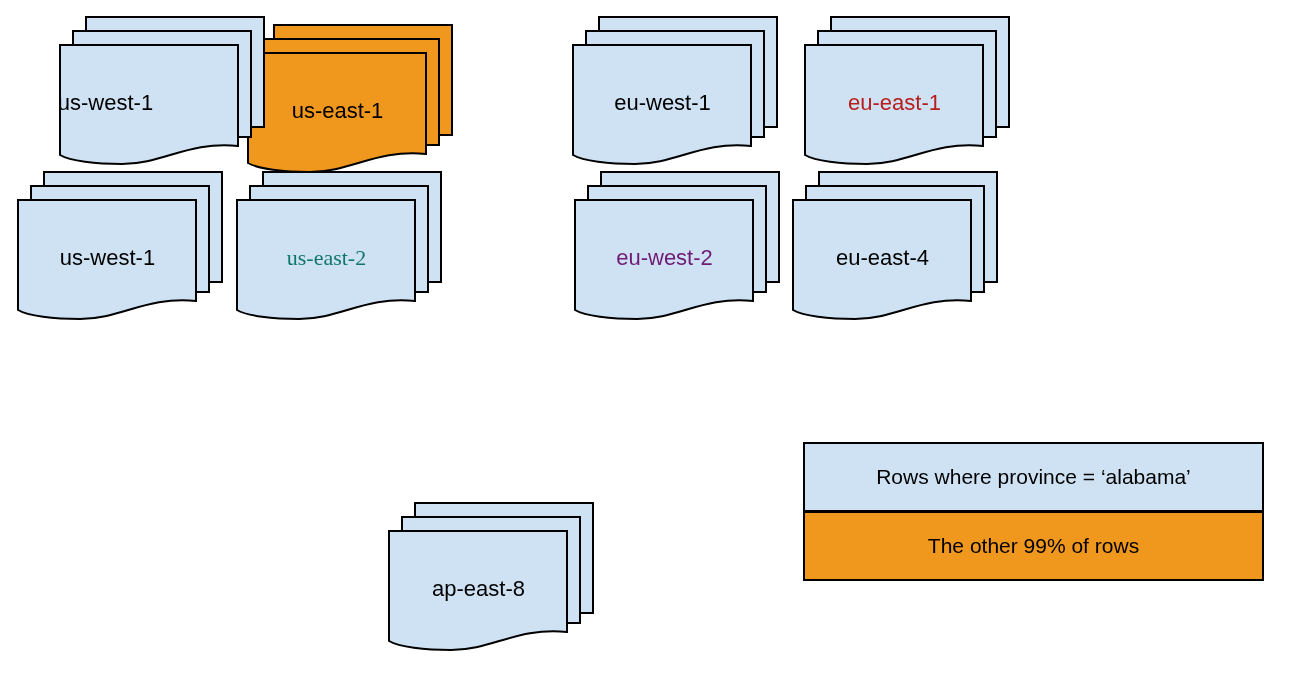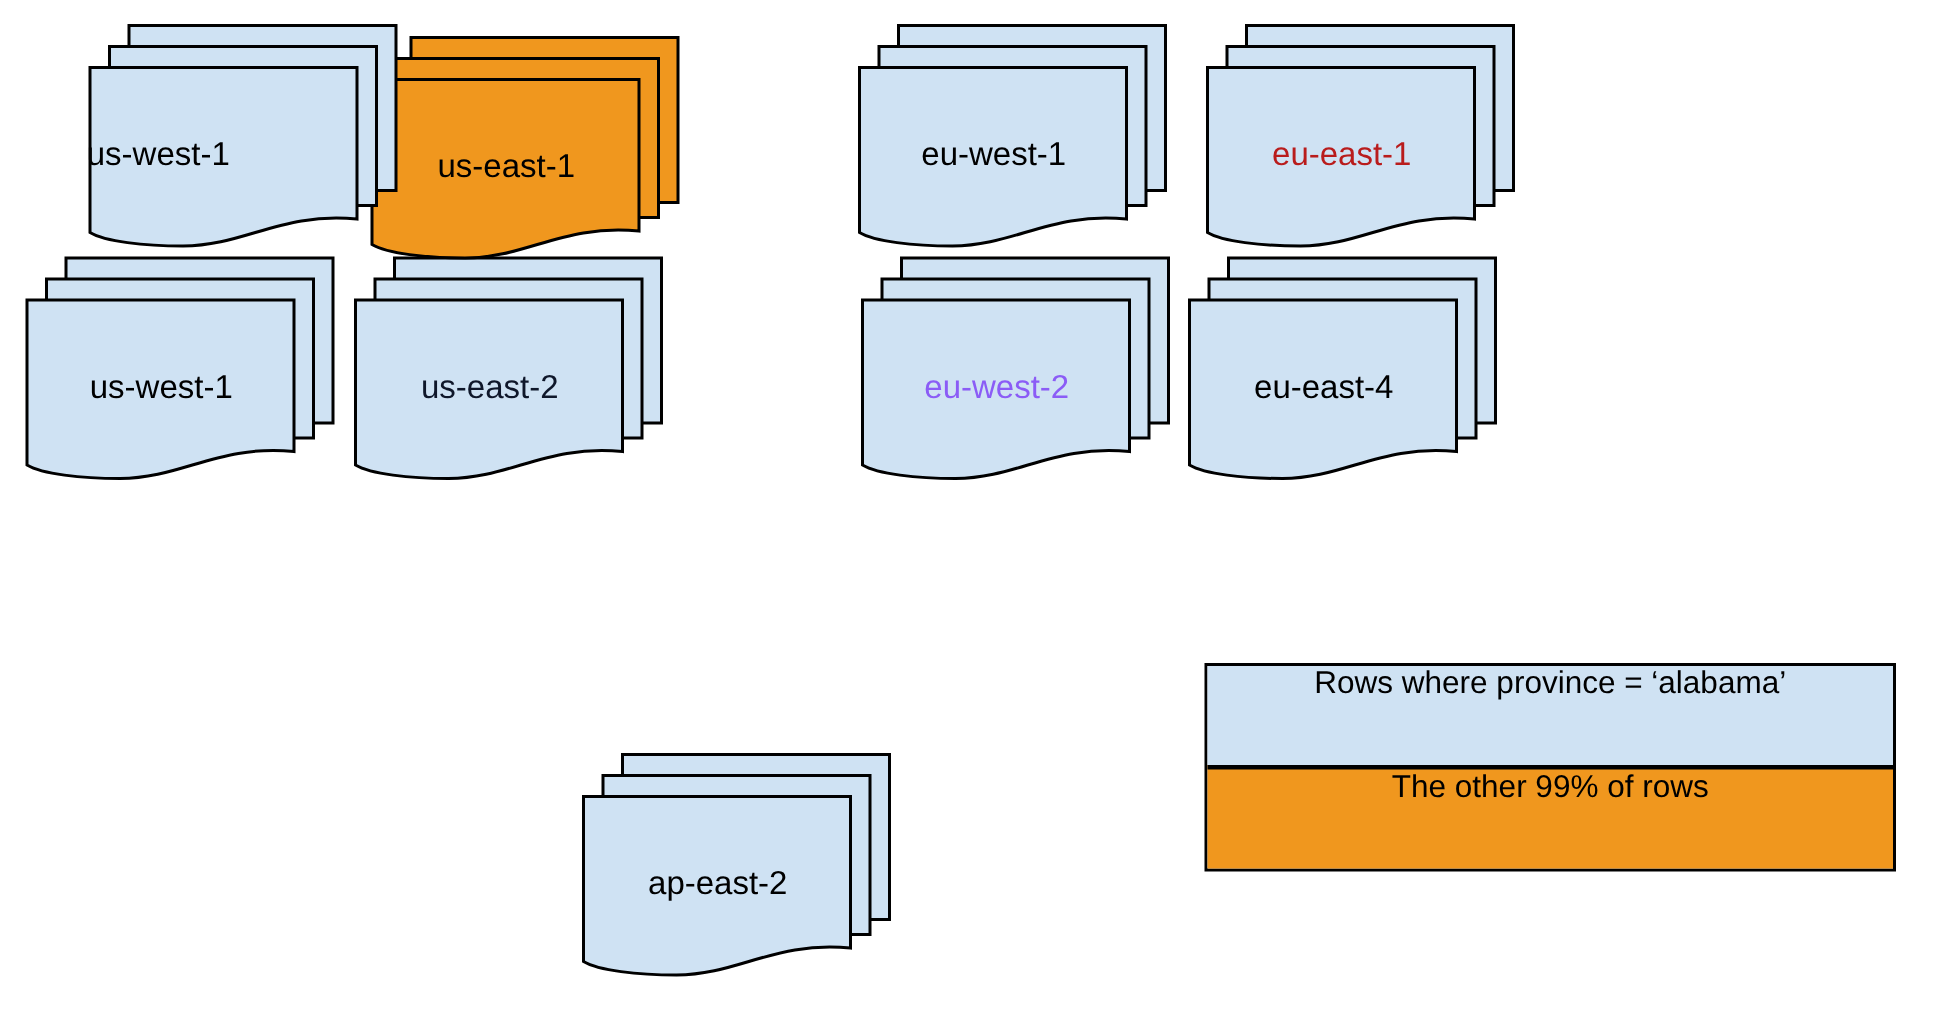--- a/index.html
+++ b/index.html
@@ -40,20 +40,21 @@
     position: absolute;
     left: 803px;
     top: 442px;
     width: 461px;
     border: 2px solid #000000;
     box-sizing: border-box;
   }
   .legend-row {
     height: 66px;
     display: flex;
+    align-items: center;
     justify-content: center;
     font-size: 21px;
   }
   .legend-row + .legend-row {
     border-top: 3px solid #000000;
   }
 </style>
 </head>
 <body>
 
@@ -107,39 +108,39 @@
         <path class="layer" transform="translate(1,29)" d="M0 0 H178 V101 C128 96, 103 119, 62 119 C36 119, 10 116, 0 110 Z" stroke="#000000" stroke-width="2" stroke-linejoin="miter" fill="#CFE2F3"></path>
       </svg>
       <div class="label" style="color: rgb(0, 0, 0);">us-west-1</div>
     </div>
     <div class="stack" style="left: 236px; top: 171px; z-index: 5;">
       <svg width="208" height="152" viewBox="0 0 208 152">
         <rect class="layer" x="27" y="1" width="178" height="110" stroke="#000000" stroke-width="2" fill="#CFE2F3"></rect>
         <rect class="layer" x="14" y="15" width="178" height="106" stroke="#000000" stroke-width="2" fill="#CFE2F3"></rect>
         <path class="layer" transform="translate(1,29)" d="M0 0 H178 V101 C128 96, 103 119, 62 119 C36 119, 10 116, 0 110 Z" stroke="#000000" stroke-width="2" stroke-linejoin="miter" fill="#CFE2F3"></path>
       </svg>
-      <div class="label" style="color: #0f172a;">us-east-2</div>
+      <div class="label" style="color: #0f766e; font-family: Liberation Serif, serif;">us-east-2</div>
     </div>
     <div class="stack" style="left: 574px; top: 171px; z-index: 4;">
       <svg width="208" height="152" viewBox="0 0 208 152">
         <rect class="layer" x="27" y="1" width="178" height="110" stroke="#000000" stroke-width="2" fill="#CFE2F3"></rect>
         <rect class="layer" x="14" y="15" width="178" height="106" stroke="#000000" stroke-width="2" fill="#CFE2F3"></rect>
         <path class="layer" transform="translate(1,29)" d="M0 0 H178 V101 C128 96, 103 119, 62 119 C36 119, 10 116, 0 110 Z" stroke="#000000" stroke-width="2" stroke-linejoin="miter" fill="#CFE2F3"></path>
       </svg>
-      <div class="label" style="color: #8b5cf6;">eu-west-2</div>
+      <div class="label" style="color: #701a75;">eu-west-2</div>
     </div>
     <div class="stack" style="left: 792px; top: 171px; z-index: 3;">
       <svg width="208" height="152" viewBox="0 0 208 152">
         <rect class="layer" x="27" y="1" width="178" height="110" stroke="#000000" stroke-width="2" fill="#CFE2F3"></rect>
         <rect class="layer" x="14" y="15" width="178" height="106" stroke="#000000" stroke-width="2" fill="#CFE2F3"></rect>
         <path class="layer" transform="translate(1,29)" d="M0 0 H178 V101 C128 96, 103 119, 62 119 C36 119, 10 116, 0 110 Z" stroke="#000000" stroke-width="2" stroke-linejoin="miter" fill="#CFE2F3"></path>
       </svg>
       <div class="label" style="color: rgb(0, 0, 0);">eu-east-4</div>
     </div>
     <div class="stack" style="left: 388px; top: 502px; z-index: 1;">
       <svg width="208" height="152" viewBox="0 0 208 152">
         <rect class="layer" x="27" y="1" width="178" height="110" stroke="#000000" stroke-width="2" fill="#CFE2F3"></rect>
         <rect class="layer" x="14" y="15" width="178" height="106" stroke="#000000" stroke-width="2" fill="#CFE2F3"></rect>
         <path class="layer" transform="translate(1,29)" d="M0 0 H178 V101 C128 96, 103 119, 62 119 C36 119, 10 116, 0 110 Z" stroke="#000000" stroke-width="2" stroke-linejoin="miter" fill="#CFE2F3"></path>
       </svg>
-      <div class="label" style="color: rgb(0, 0, 0);">ap-east-2</div>
+      <div class="label" style="color: rgb(0, 0, 0);">ap-east-8</div>
     </div>
   </div>
 
 </body></html>

